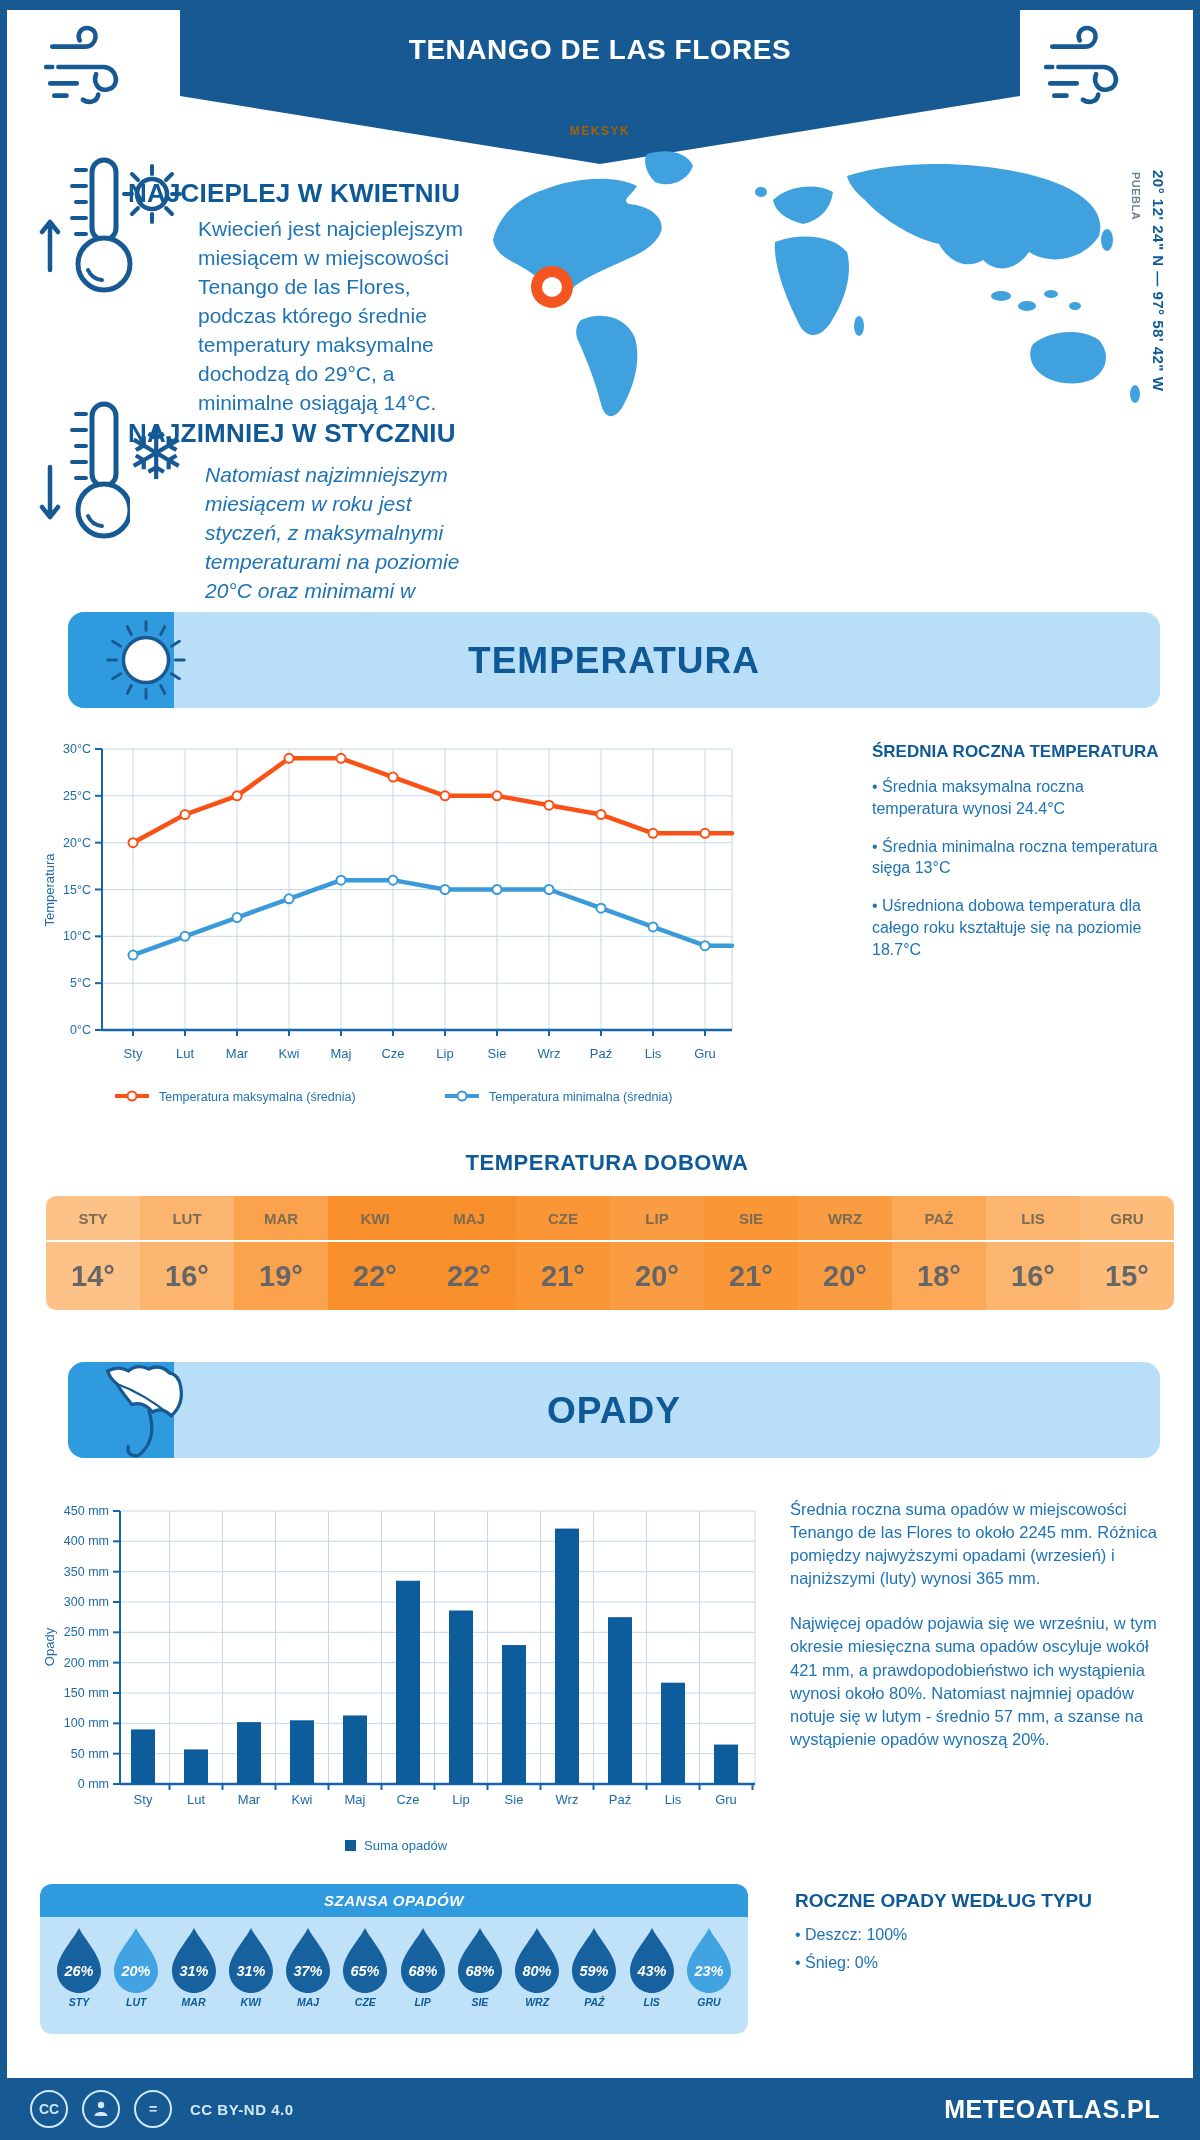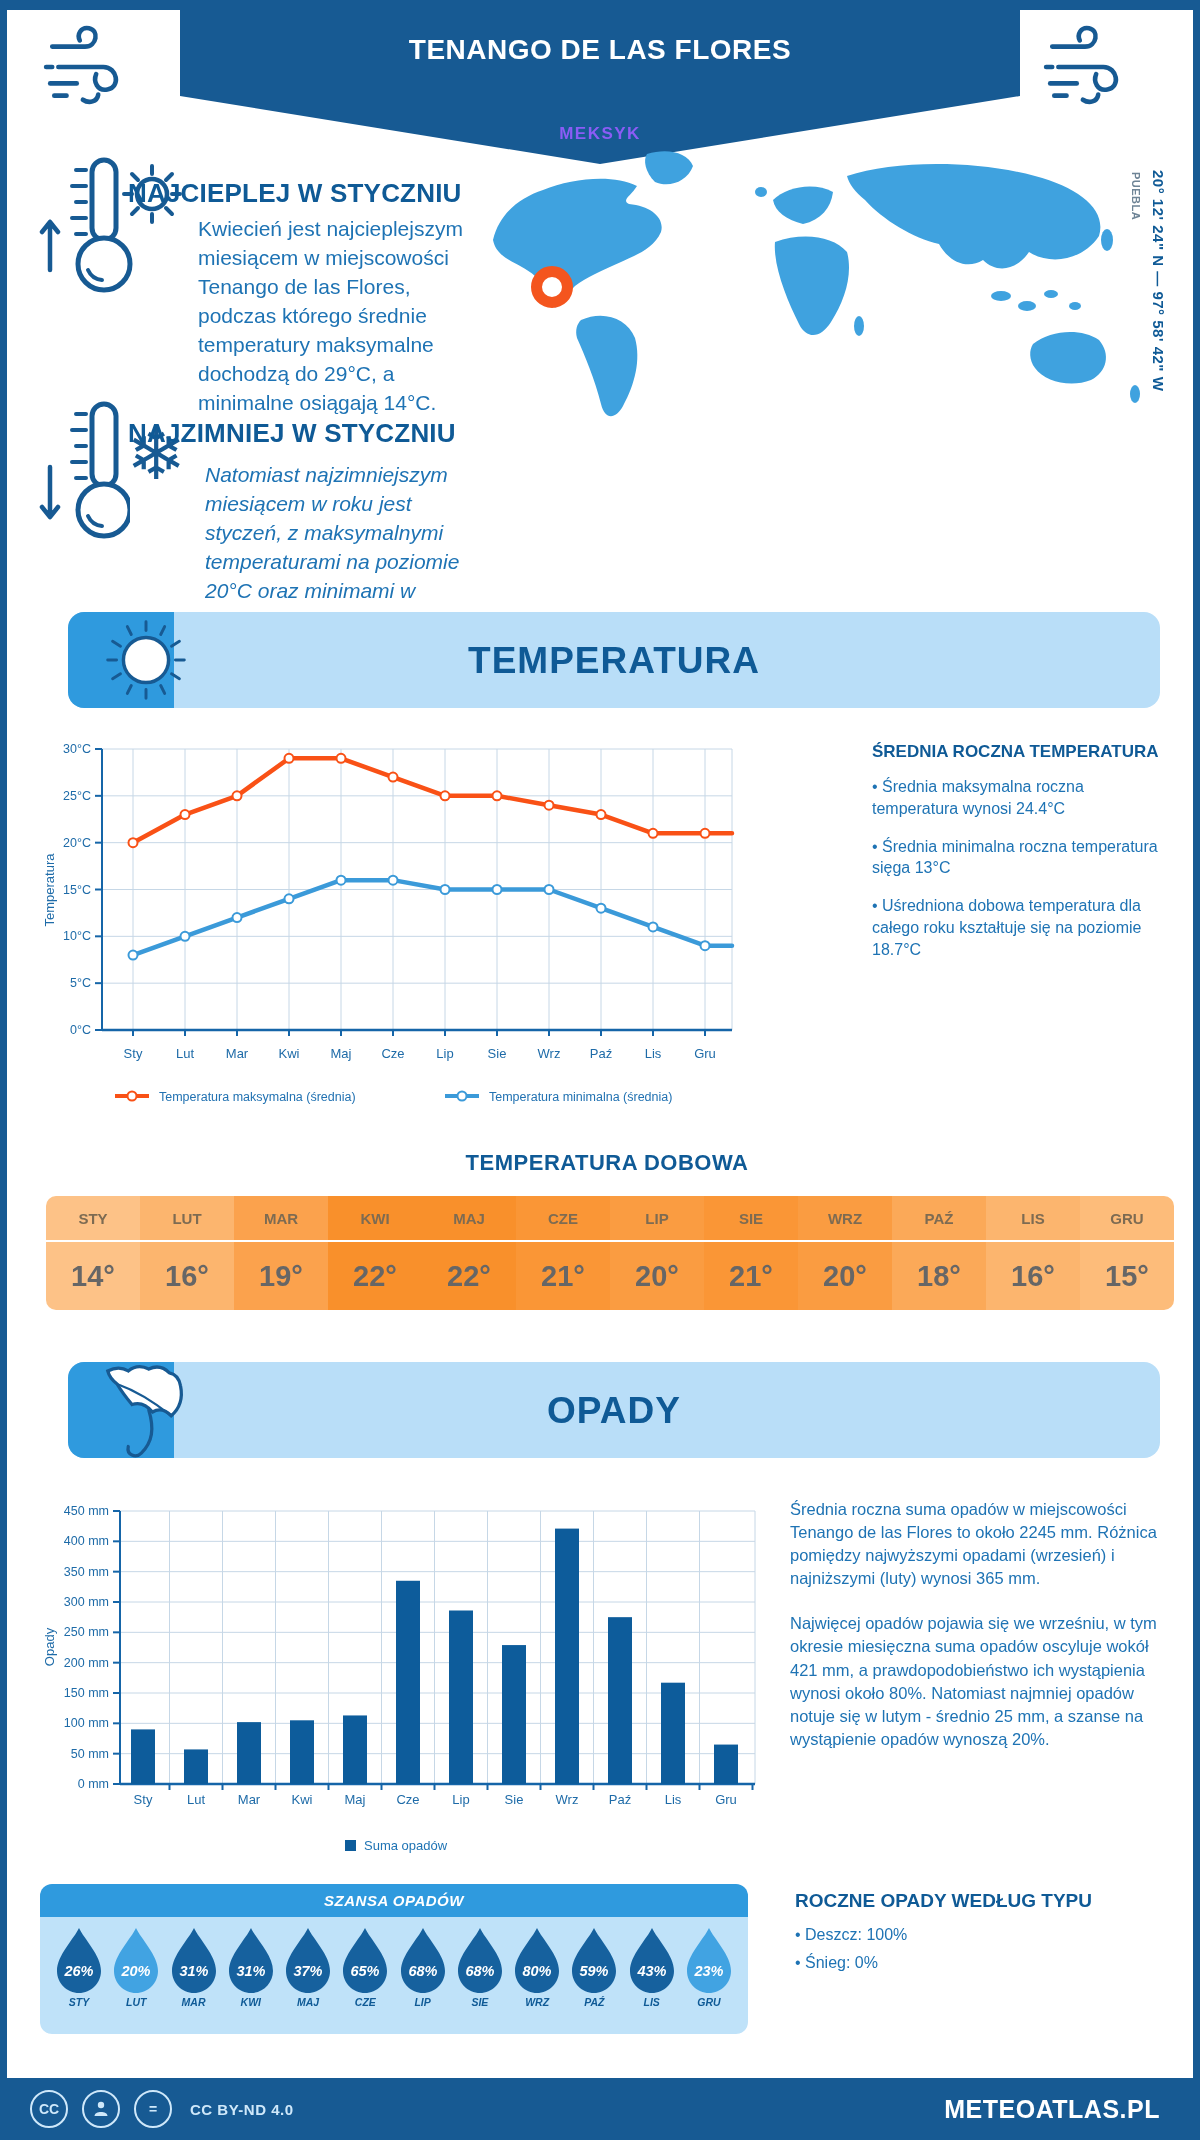--- a/index.html
+++ b/index.html
@@ -13,22 +13,22 @@
   .edge{position:absolute;background:var(--dark);}
   .edge.l{left:0;top:0;width:7px;height:2140px;}
   .edge.r{left:1193px;top:0;width:7px;height:2140px;}
   .edge.t{left:0;top:0;width:1200px;height:10px;}
 
   .hdr-banner{position:absolute;left:180px;top:0;width:840px;height:96px;background:var(--dark);}
   .hdr-chevron{position:absolute;left:180px;top:96px;width:840px;height:68px;background:var(--dark);
                clip-path:polygon(0 0,100% 0,50% 100%);}
   .hdr-title{position:absolute;left:180px;top:0;width:840px;height:96px;line-height:100px;
              text-align:center;color:#fff;font-size:28px;font-weight:bold;letter-spacing:.5px;}
-  .hdr-sub{position:absolute;left:180px;top:124px;width:840px;text-align:center;color:#8b5cf6;
-           font-size:17px;font-weight:bold;letter-spacing:1.5px;}
+  .hdr-sub{position:absolute;left:180px;top:124px;width:840px;text-align:center;color:#a16207;
+           font-size:12px;font-weight:bold;letter-spacing:1.5px;}
   .corner-icon{position:absolute;top:20px;}
   .corner-icon.left{left:42px;} .corner-icon.right{left:1042px;}
 
   .sec-head{position:absolute;left:128px;font-size:26px;font-weight:bold;color:var(--head);letter-spacing:.2px;}
   .sec-para{position:absolute;font-size:21px;line-height:1.38;color:var(--body);}
   .warm-head{top:156px;} .warm-para{left:198px;top:194px;width:292px;}
   .cold-head{top:396px;} .cold-para{left:205px;top:440px;width:282px;font-style:italic;}
   .warm-icons{position:absolute;left:30px;top:150px;}
   .cold-icons{position:absolute;left:30px;top:392px;}
   .snowflake{position:absolute;left:126px;top:418px;font-size:72px;color:var(--dark);
@@ -137,21 +137,21 @@
     <svg width="160" height="150" viewBox="0 0 160 150" fill="none" stroke="#175a93" stroke-linecap="round">
       <path d="M20 120 V72 M20 72 L12 82 M20 72 L28 82" stroke-width="4.5"></path>
       <path d="M46 20 H56 M42 36 H56 M46 52 H56 M42 68 H56 M46 84 H56" stroke-width="4"></path>
       <rect x="62" y="10" width="24" height="80" rx="12" stroke-width="5" fill="#fff"></rect>
       <circle cx="74" cy="114" r="26" stroke-width="5" fill="#fff"></circle>
       <path d="M58 120 A17 17 0 0 0 72 130" stroke-width="4"></path>
       <circle cx="122" cy="44" r="15" stroke-width="4.5" fill="#fff"></circle>
       <path d="M142 44 H150 M136 58 L142 64 M122 64 V72 M108 58 L102 64 M102 44 H94 M108 30 L102 24 M122 24 V16 M136 30 L142 24" stroke-width="4"></path>
     </svg>
   </div>
-  <h2 class="sec-head warm-head">NAJCIEPLEJ W STYCZNIU</h2>
+  <h2 class="sec-head warm-head">NAJCIEPLEJ W KWIETNIU</h2>
   <p class="sec-para warm-para">Kwiecień jest najcieplejszym miesiącem w miejscowości Tenango de las Flores, podczas którego średnie temperatury maksymalne dochodzą do 29°C, a minimalne osiągają 14°C.</p>
 
   <div class="cold-icons">
     <svg width="100" height="155" viewBox="0 0 100 155" fill="none" stroke="#175a93" stroke-linecap="round">
       <path d="M20 75 V125 M20 125 L12 115 M20 125 L28 115" stroke-width="4.5"></path>
       <path d="M46 22 H56 M42 38 H56 M46 54 H56 M42 70 H56 M46 86 H56" stroke-width="4"></path>
       <rect x="62" y="12" width="24" height="82" rx="12" stroke-width="5" fill="#fff"></rect>
       <circle cx="74" cy="118" r="26" stroke-width="5" fill="#fff"></circle>
       <path d="M58 124 A17 17 0 0 0 72 134" stroke-width="4"></path>
     </svg>
@@ -442,21 +442,21 @@
       <text x="633" y="318" text-anchor="middle" font-size="13" fill="#1e6ba8" font-family="Liberation Sans, sans-serif">Lis</text>
       <line x1="659.5" y1="298" x2="659.5" y2="304" stroke="#1565a8" stroke-width="2"></line>
       <rect x="674" y="258.56666666666666" width="24" height="39.43333333333334" fill="#0d5c9b"></rect>
       <text x="686" y="318" text-anchor="middle" font-size="13" fill="#1e6ba8" font-family="Liberation Sans, sans-serif">Gru</text>
       <line x1="712.5" y1="298" x2="712.5" y2="304" stroke="#1565a8" stroke-width="2"></line>
       <text x="14" y="161" text-anchor="middle" font-size="13" fill="#1e6ba8" transform="rotate(-90 14 161)" font-family="Liberation Sans, sans-serif">Opady</text>
     </svg>
 
   <div class="rain-paras">
     <p>Średnia roczna suma opadów w miejscowości Tenango de las Flores to około 2245 mm. Różnica pomiędzy najwyższymi opadami (wrzesień) i najniższymi (luty) wynosi 365 mm.</p>
-    <p>Najwięcej opadów pojawia się we wrześniu, w tym okresie miesięczna suma opadów oscyluje wokół 421 mm, a prawdopodobieństwo ich wystąpienia wynosi około 80%. Natomiast najmniej opadów notuje się w lutym - średnio 25 mm, a szanse na wystąpienie opadów wynoszą 20%.</p>
+    <p>Najwięcej opadów pojawia się we wrześniu, w tym okresie miesięczna suma opadów oscyluje wokół 421 mm, a prawdopodobieństwo ich wystąpienia wynosi około 80%. Natomiast najmniej opadów notuje się w lutym - średnio 57 mm, a szanse na wystąpienie opadów wynoszą 20%.</p>
   </div>
 
   <div class="bar-legend">
     <span class="sq"></span>
     <span class="tx">Suma opadów</span>
   </div>
 
   <div class="chance-panel">
     <div class="chance-head">SZANSA OPADÓW</div>
     <div class="chance-body">

